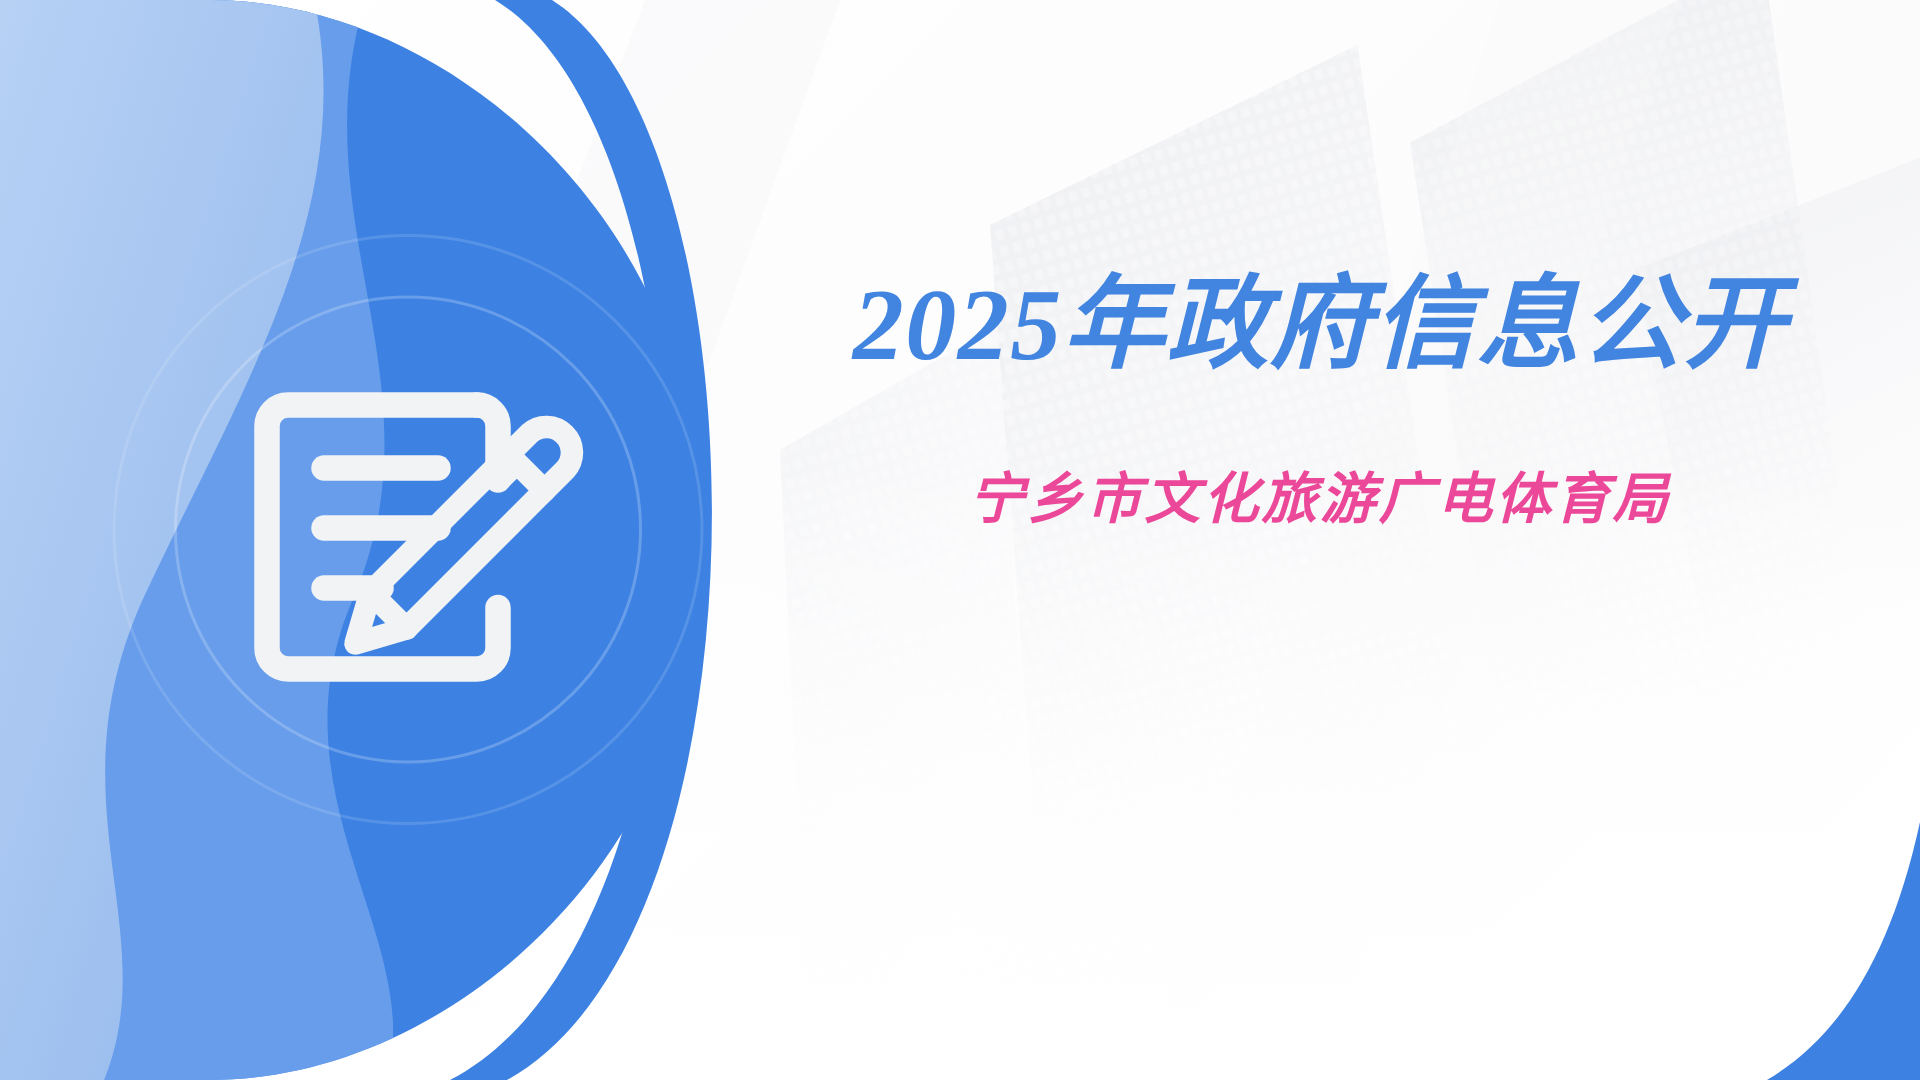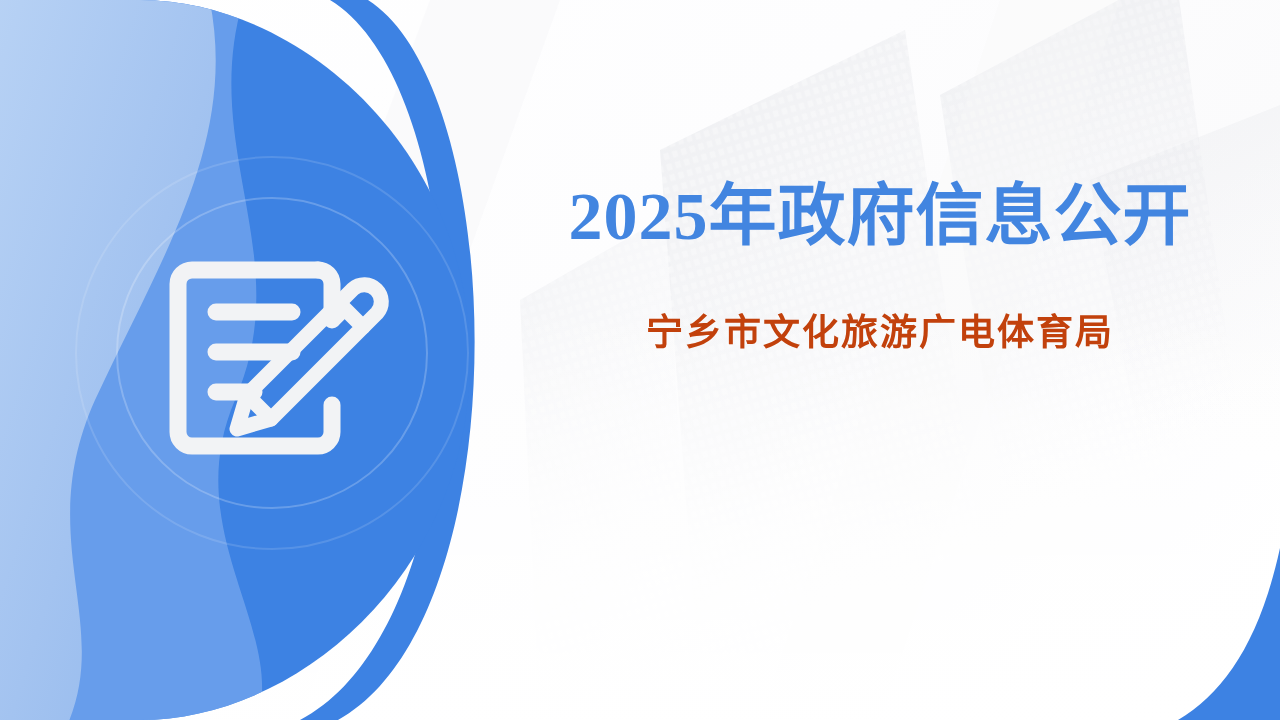--- a/index.html
+++ b/index.html
@@ -48,35 +48,36 @@
     height: 300px;
   }
 
   
   #text-block {
     position: absolute;
     left: 500px;
     top: 178px;
     width: 760px;
     text-align: center;
+    font-style: italic;
   }
 
   #main-title {
     color: #4285E0;
     font-family: "Liberation Serif", "DejaVu Serif", serif;
     font-weight: 700;
     font-size: 68px;
     line-height: 1.14;
     letter-spacing: 1px;
     margin: 0;
     white-space: pre-line;
   }
 
   #sub-title {
-    color: #c2410c;
+    color: #ec4899;
     font-family: "Liberation Sans", "DejaVu Sans", sans-serif;
     font-weight: 700;
     font-size: 37px;
     letter-spacing: 2px;
     margin: 0;
     padding-top: 46px;
   }
 </style>
 </head>
 <body>

